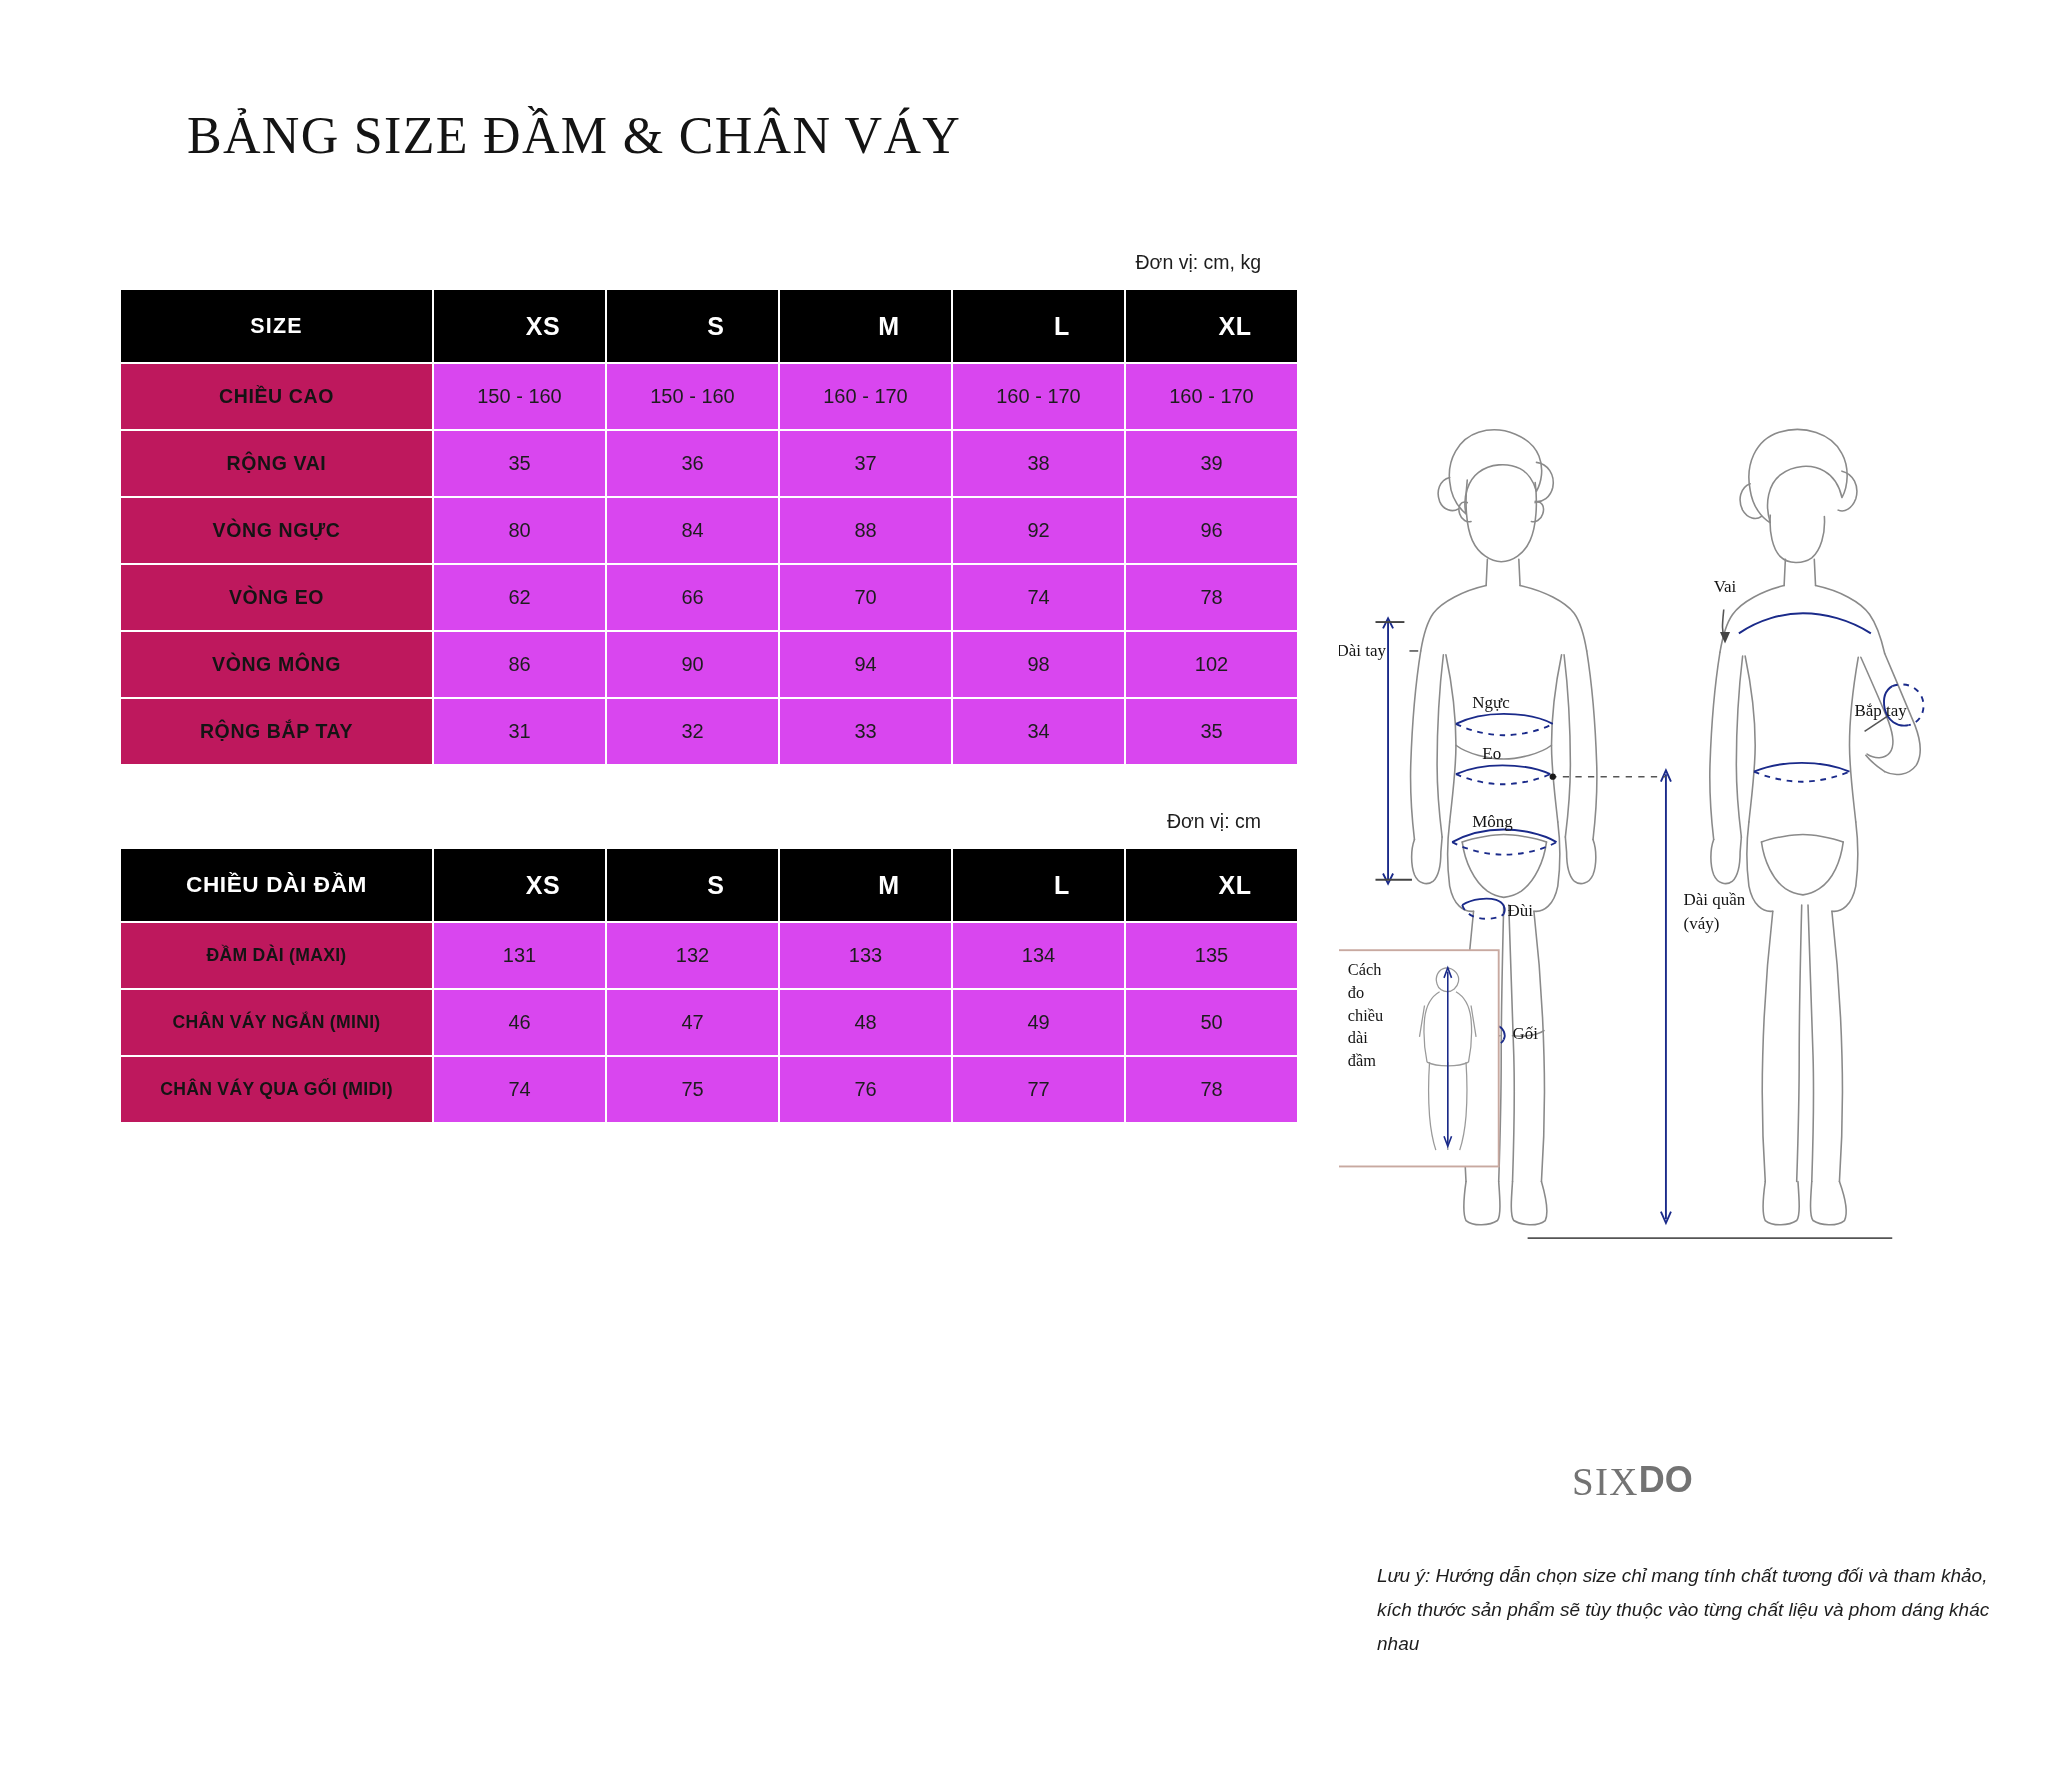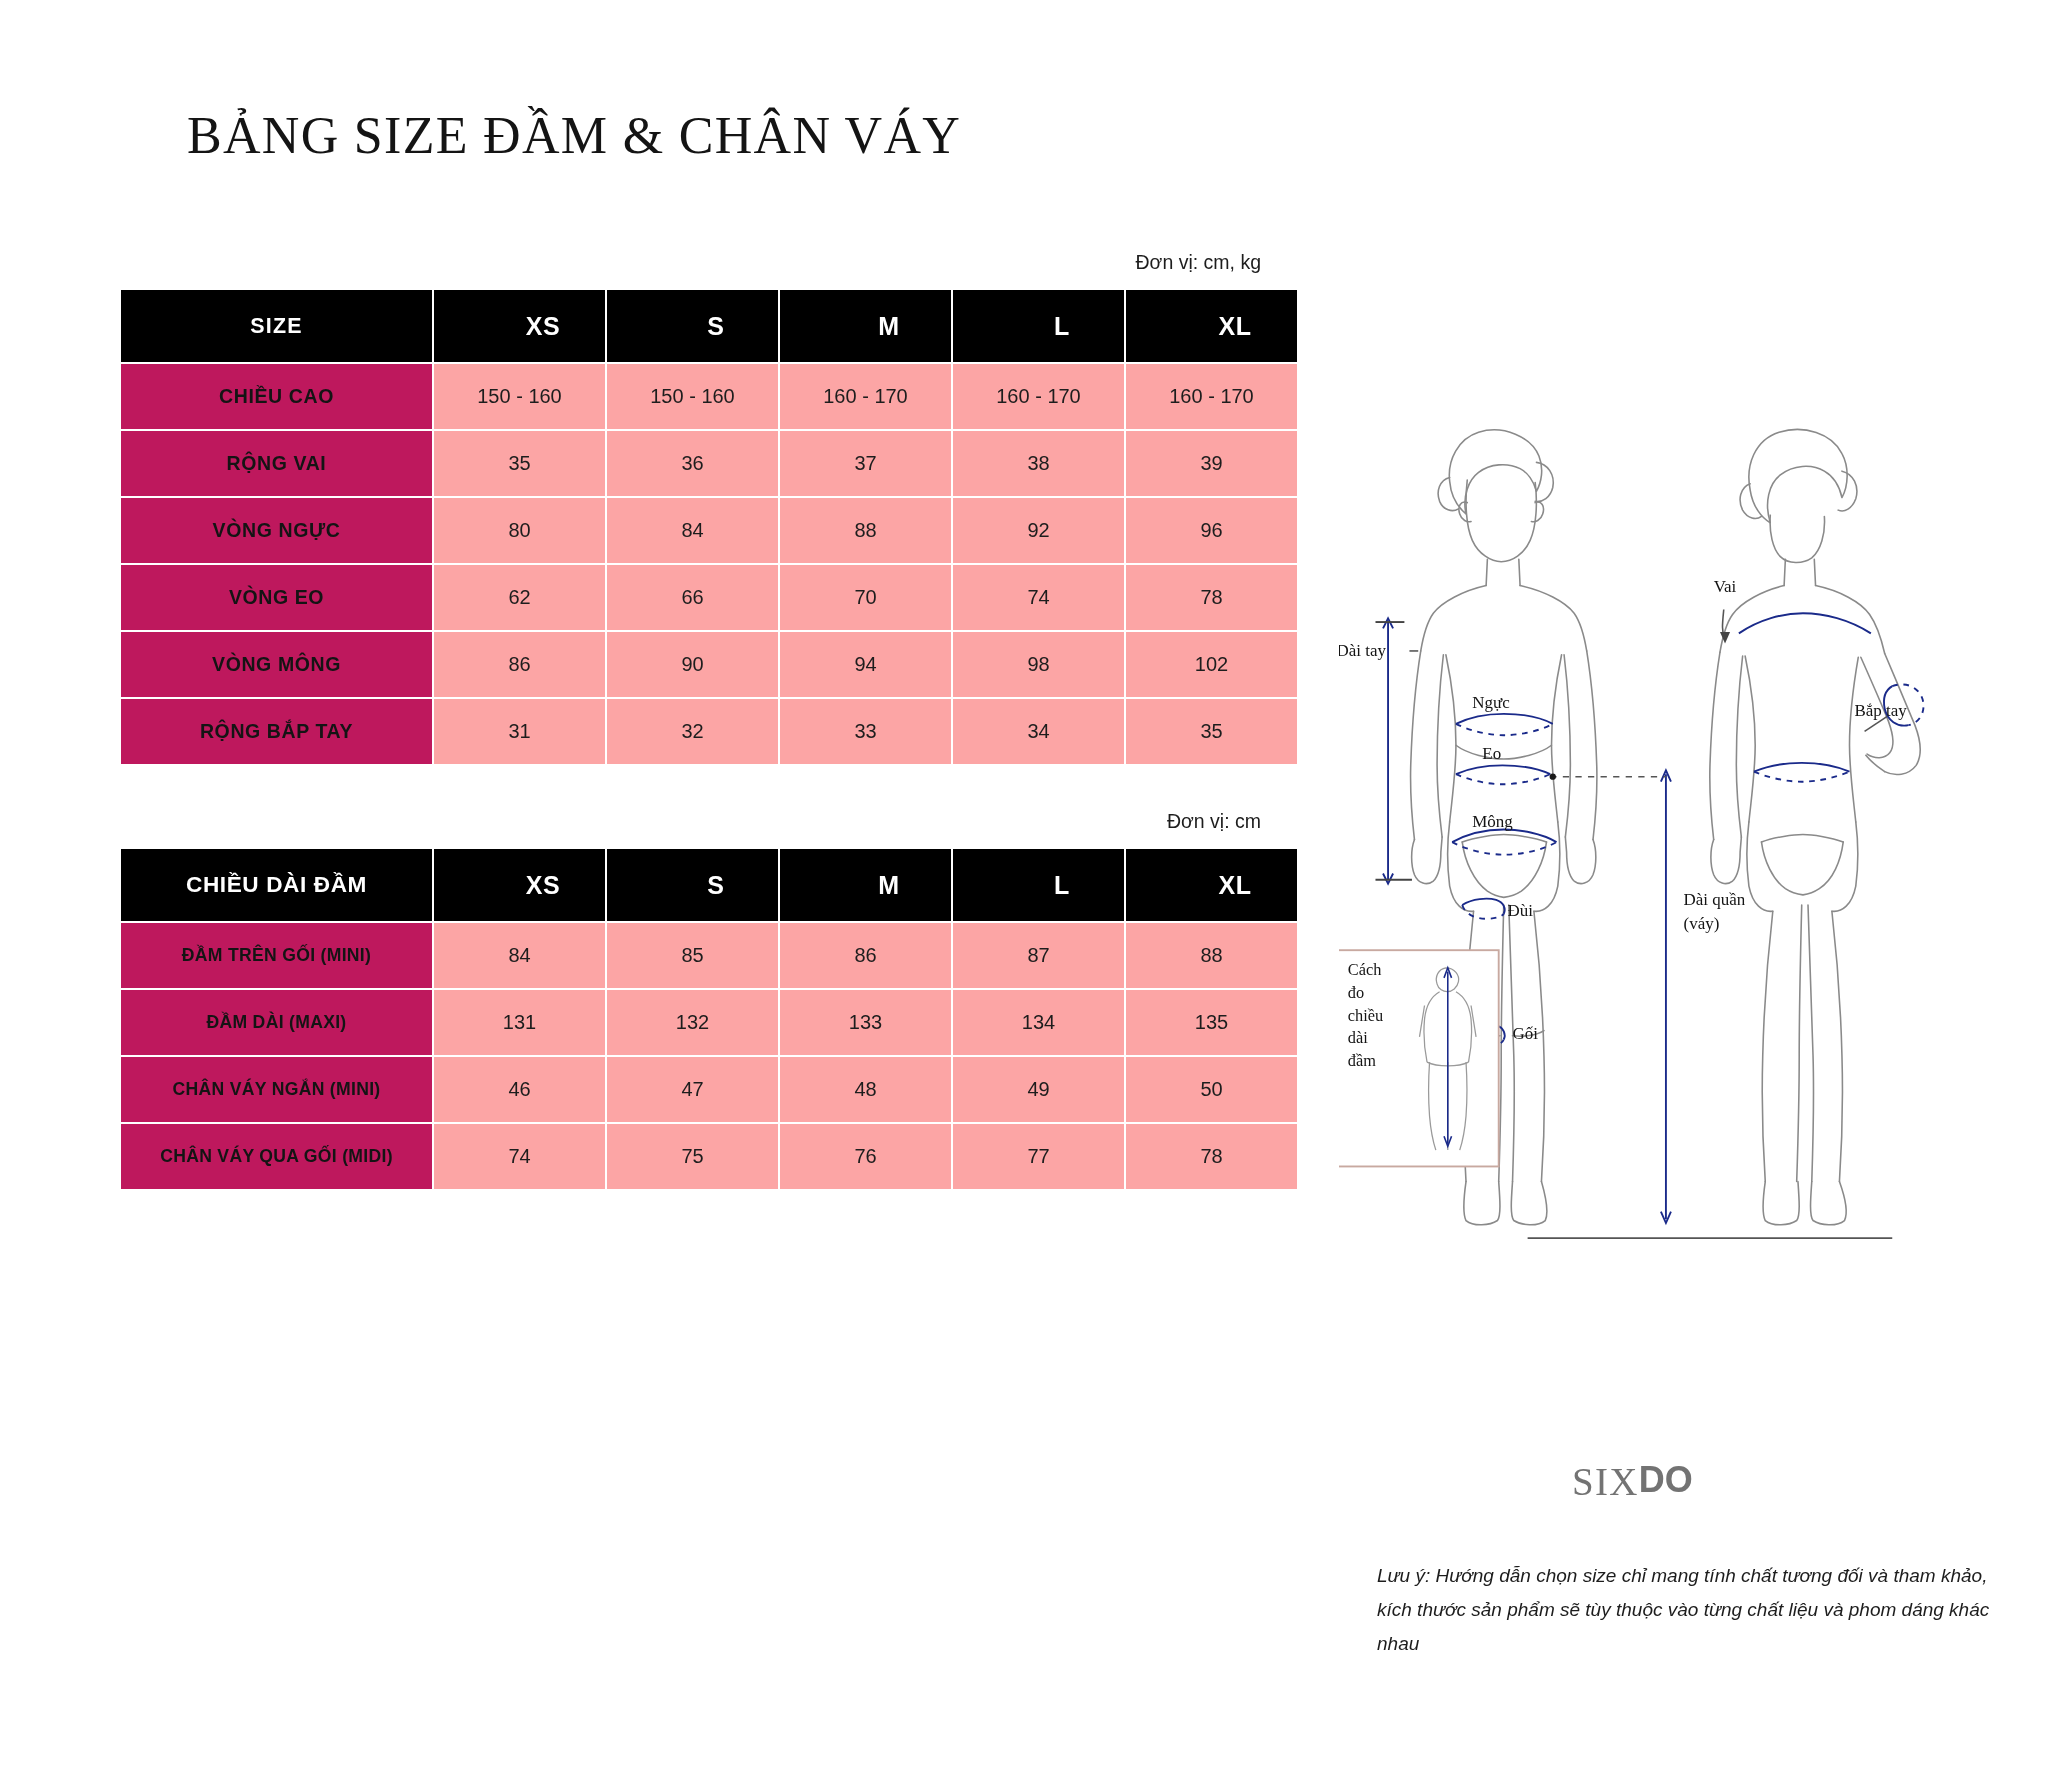--- a/index.html
+++ b/index.html
@@ -89,21 +89,21 @@
   }
 
   table.size-table tbody td.row-label {
     background: #be185d;
     font-weight: 700;
     font-size: 19.5px;
     letter-spacing: 0.6px;
     color: #141414;
   }
   table.size-table tbody td.val {
-    background: #fca5a5;
+    background: #d946ef;
     color: #1d1d1d;
     font-size: 20px;
   }
 
   
   col.c-label { width: 311px; }
   col.c-xs { width: 171px; }
   col.c-s  { width: 171px; }
   col.c-m  { width: 171px; }
   col.c-l  { width: 171px; }
@@ -270,28 +270,20 @@
         <tr>
           <th class="col-label">CHIỀU DÀI ĐẦM</th>
           <th class="size-letter">XS</th>
           <th class="size-letter">S</th>
           <th class="size-letter">M</th>
           <th class="size-letter">L</th>
           <th class="size-letter">XL</th>
         </tr>
       </thead>
       <tbody>
-        <tr>
-          <td class="row-label">ĐẦM TRÊN GỐI (MINI)</td>
-          <td class="val">84</td>
-          <td class="val">85</td>
-          <td class="val">86</td>
-          <td class="val">87</td>
-          <td class="val">88</td>
-        </tr>
         <tr>
           <td class="row-label">ĐẦM DÀI (MAXI)</td>
           <td class="val">131</td>
           <td class="val">132</td>
           <td class="val">133</td>
           <td class="val">134</td>
           <td class="val">135</td>
         </tr>
         <tr>
           <td class="row-label">CHÂN VÁY NGẮN (MINI)</td>

